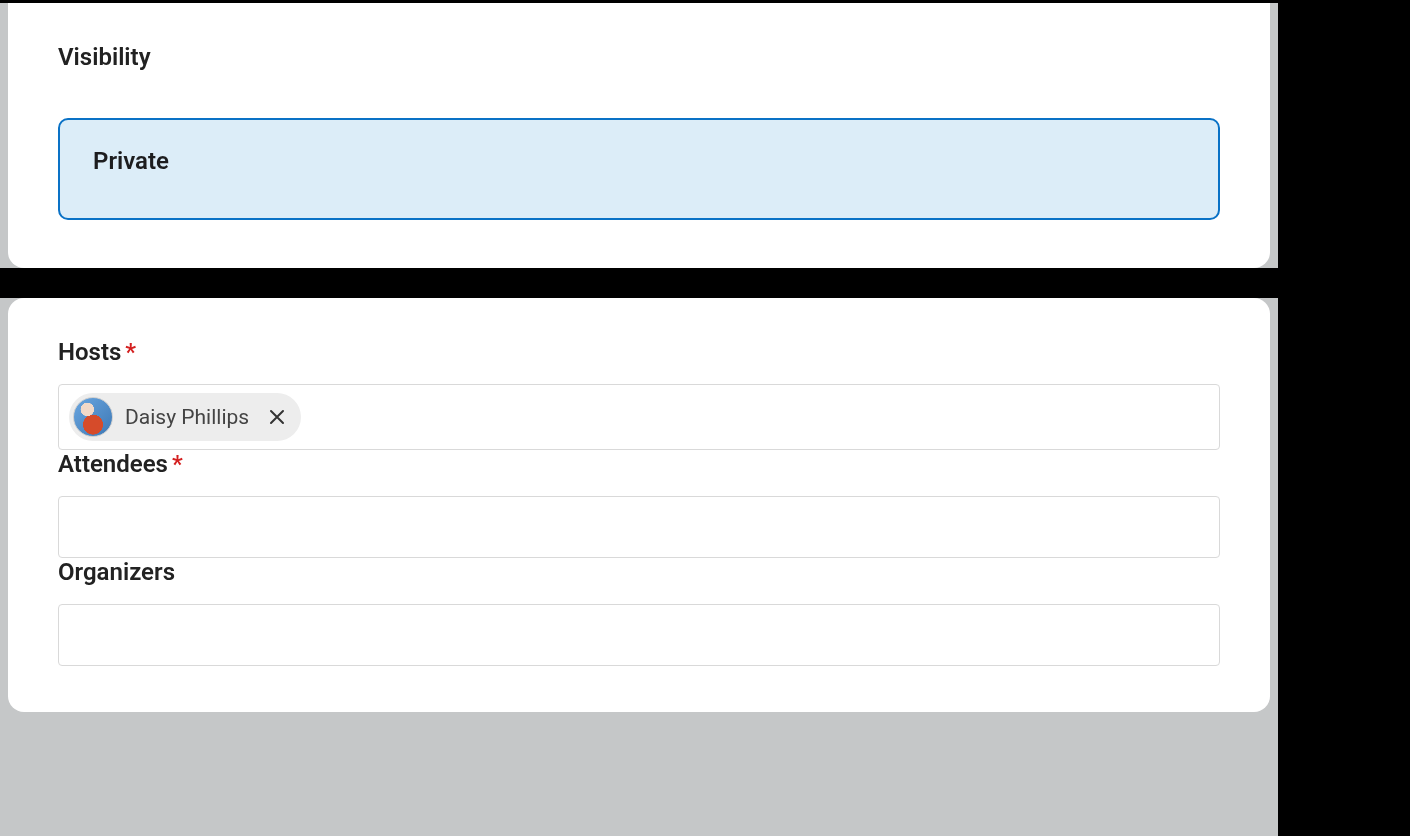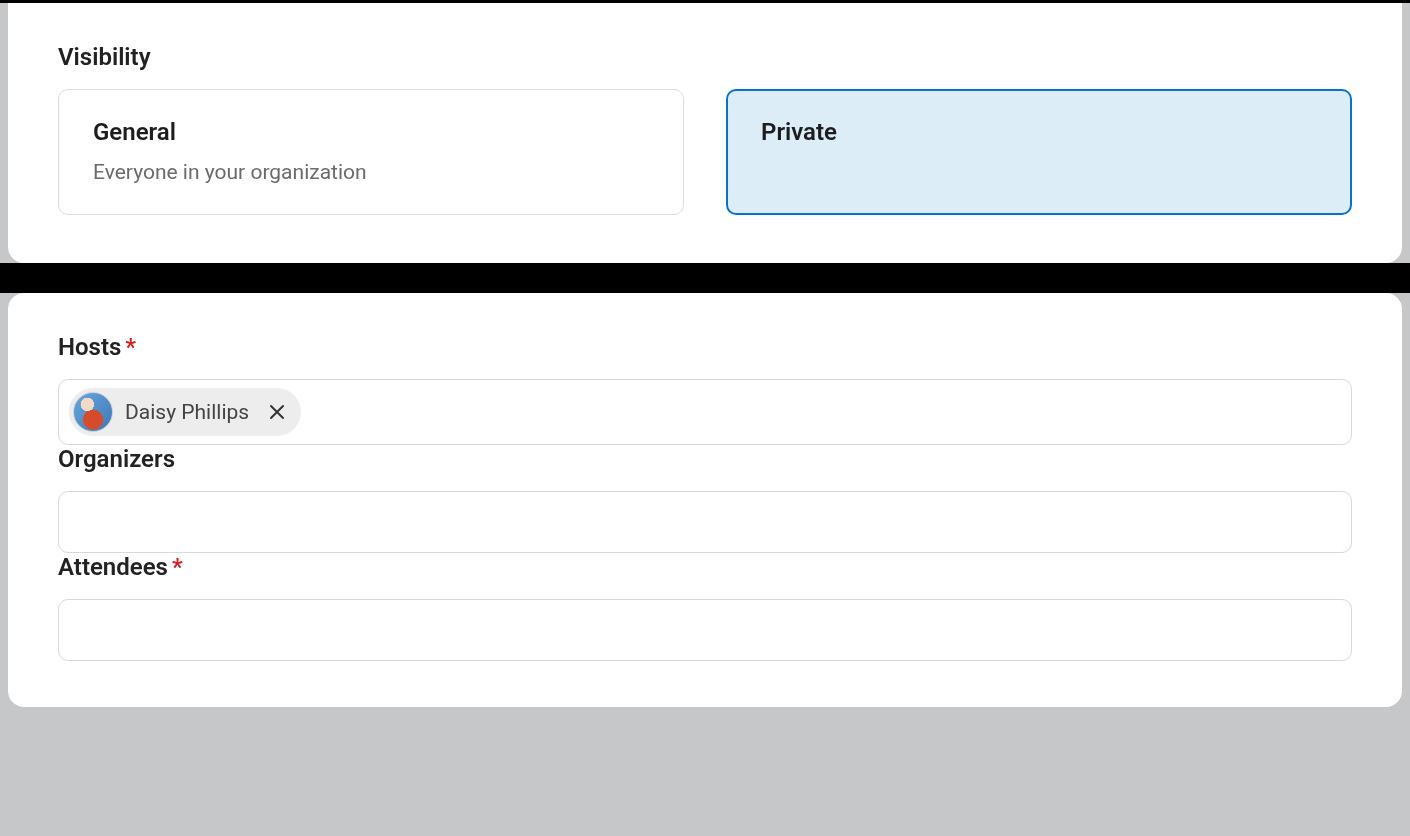--- a/index.html
+++ b/index.html
@@ -4,21 +4,21 @@
 <style>
   * { box-sizing: border-box; }
   html, body {
     margin: 0;
     padding: 0;
     font-family: -apple-system, BlinkMacSystemFont, "Segoe UI", Roboto, Helvetica, Arial, sans-serif;
     background: #000;
     color: #1d1d1f;
   }
   .viewport {
-    width: 1410px;
+    width: 1278px;
     height: 836px;
     background: #c5c7c8;
     position: relative;
     overflow: hidden;
     border-top: 3px solid #000;
   }
   .card {
     background: #fff;
     border-radius: 16px;
     padding: 40px 50px 46px 50px;
@@ -55,40 +55,41 @@
     border: 1px solid #dcdcdc;
     border-radius: 10px;
     padding: 28px 34px 30px 34px;
     cursor: pointer;
     background: #fff;
   }
   .vis-card.selected {
     border: 2px solid #0a72c6;
     background: #dcedf8;
     padding: 27px 33px 29px 33px;
+    margin-top: 29px;
   }
   .vis-title {
     font-size: 24px;
     font-weight: 600;
     color: #1d1d1f;
     margin-bottom: 14px;
   }
   .vis-desc {
     font-size: 21px;
     font-weight: 400;
     color: #6b6b6b;
   }
   .field-block {
   }
   .field-block:last-child { margin-bottom: 0; }
   .tag-input {
     width: 100%;
     min-height: 62px;
     border: 1px solid #d9d9d9;
-    border-radius: 10px;
+    border-radius: 4px;
     background: #fff;
     display: flex;
     align-items: center;
     padding: 8px 10px;
     cursor: text;
   }
   .chip {
     display: inline-flex;
     align-items: center;
     background: #ededed;
@@ -132,24 +133,20 @@
   }
 </style>
 </head>
 <body>
 
 <div class="viewport">
 
   <div class="card top">
     <div class="section-label">Visibility</div>
     <div class="visibility-row">
-      <div class="vis-card">
-        <div class="vis-title">General</div>
-        <div class="vis-desc">Everyone in your organization</div>
-      </div>
       <div class="vis-card selected">
         <div class="vis-title">Private</div>
       </div>
     </div>
   </div>
 
   <div class="gap"></div>
 
   <div class="card">
 
@@ -166,30 +163,30 @@
                 <path d="M2 2 L14 14 M14 2 L2 14" stroke="#333" stroke-width="2" stroke-linecap="round"></path>
               </svg>
           </span>
         </span>
         <input class="inline" style="">
       </div>
     </div>
 
     <div class="field-block">
       <div class="section-label">
-        <span>Organizers</span>
+        <span>Attendees</span><span class="req">*</span>
       </div>
       <div class="tag-input">
         <input class="inline" style="">
       </div>
     </div>
 
     <div class="field-block">
       <div class="section-label">
-        <span>Attendees</span><span class="req">*</span>
+        <span>Organizers</span>
       </div>
       <div class="tag-input">
         <input class="inline" style="">
       </div>
     </div>
 
   </div>
 
 </div>
 

